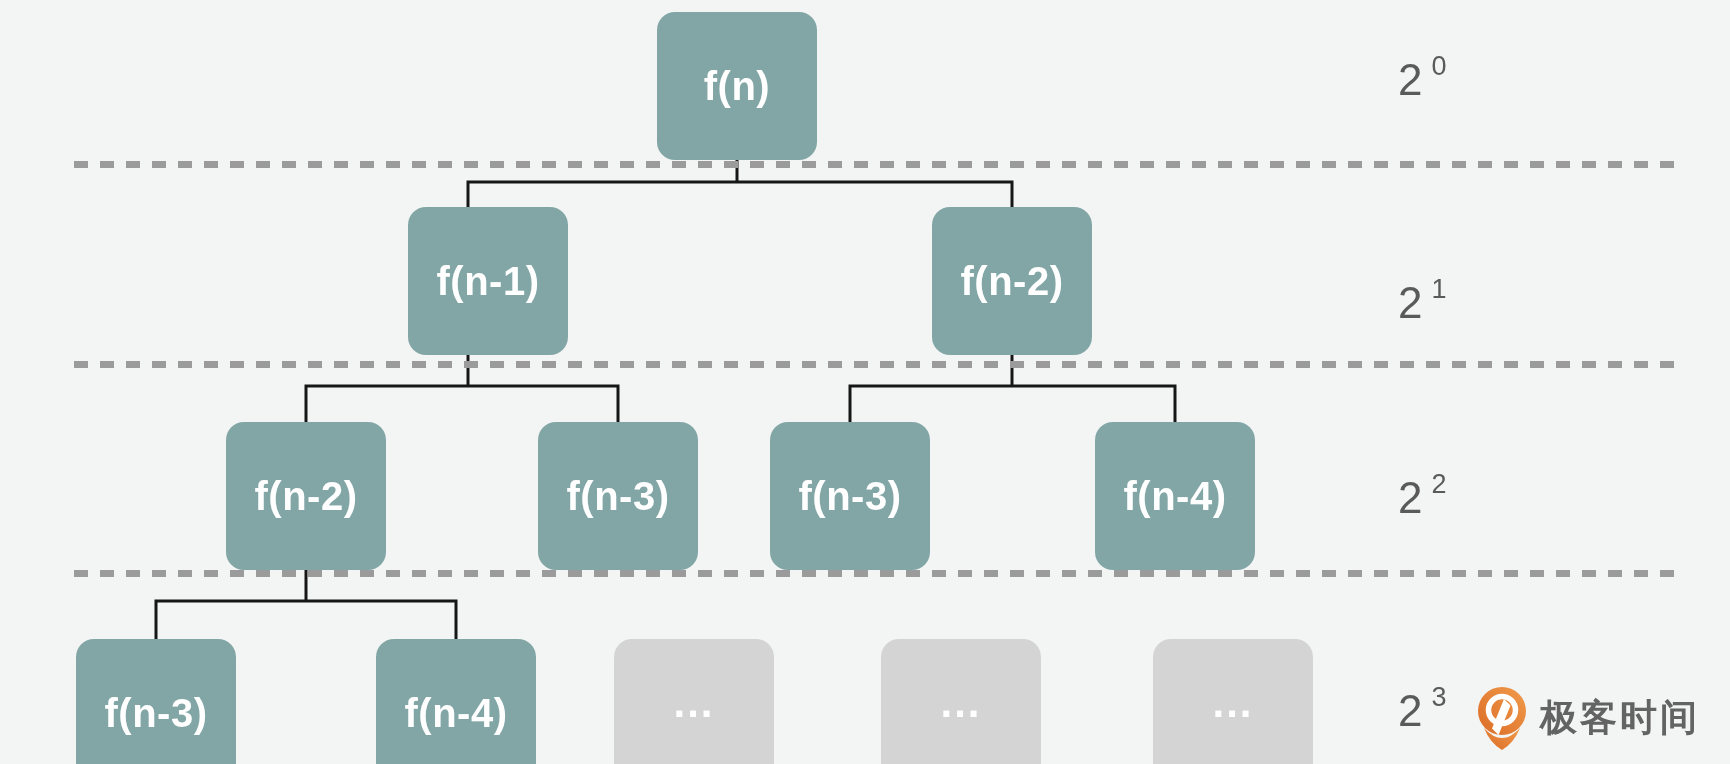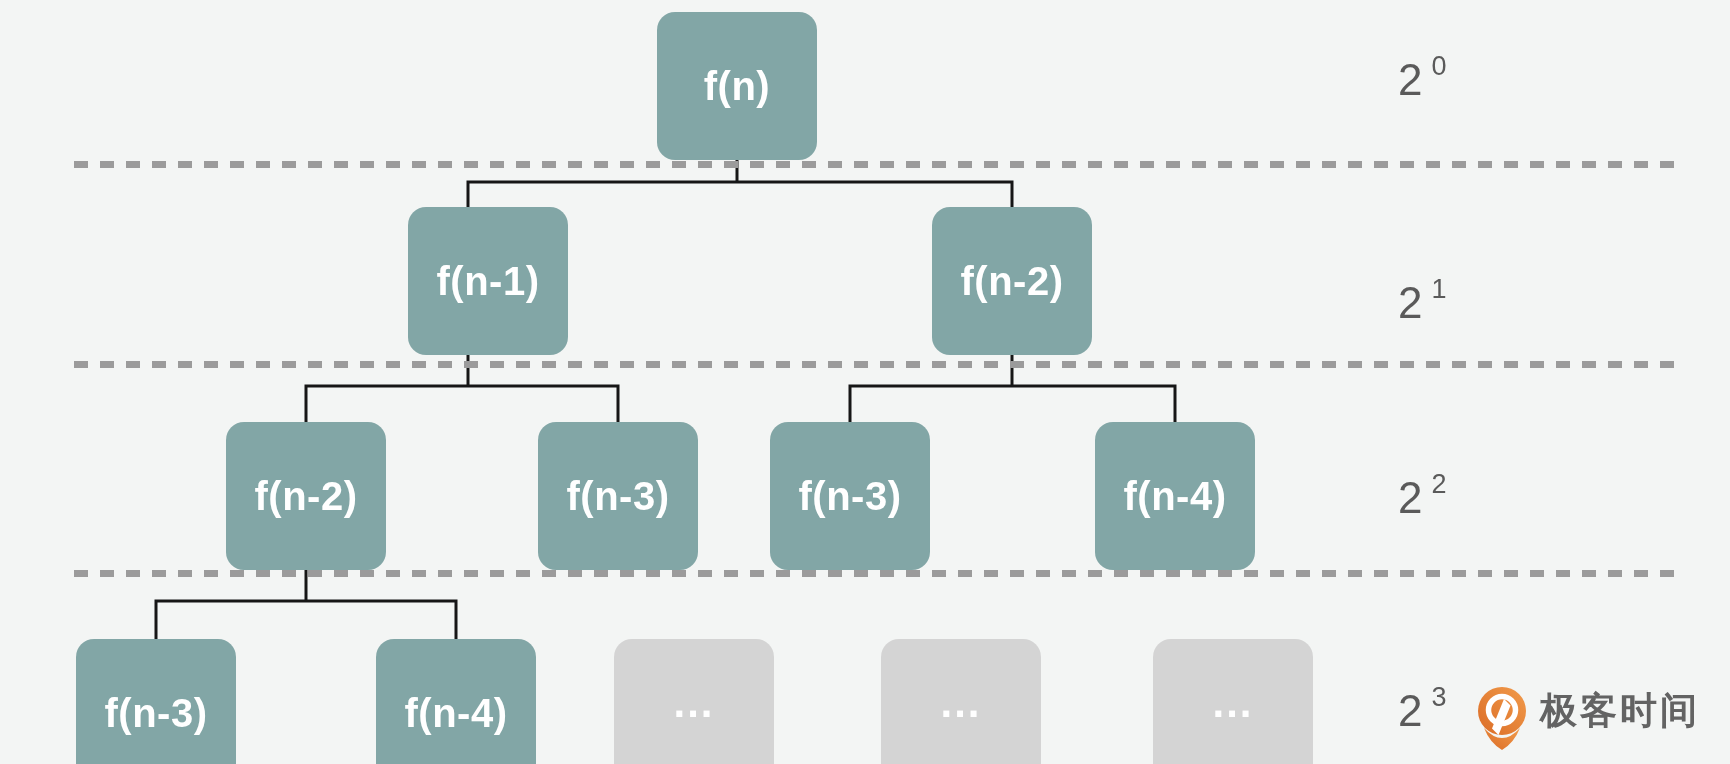--- a/index.html
+++ b/index.html
@@ -61,21 +61,21 @@
     position: relative;
     top: -20px;
     margin-left: 9px;
   }
 
   #logo {
     position: absolute;
     left: 1476px;
     top: 686px;
     display: flex;
-    align-items: flex-start;
+    align-items: center;
     font-family: Liberation Mono, monospace;
   }
   #logo .logo-text {
     margin-left: 12px;
     font-size: 37px;
     font-weight: 600;
     color: #636363;
     letter-spacing: 3px;
     white-space: nowrap;
   }

